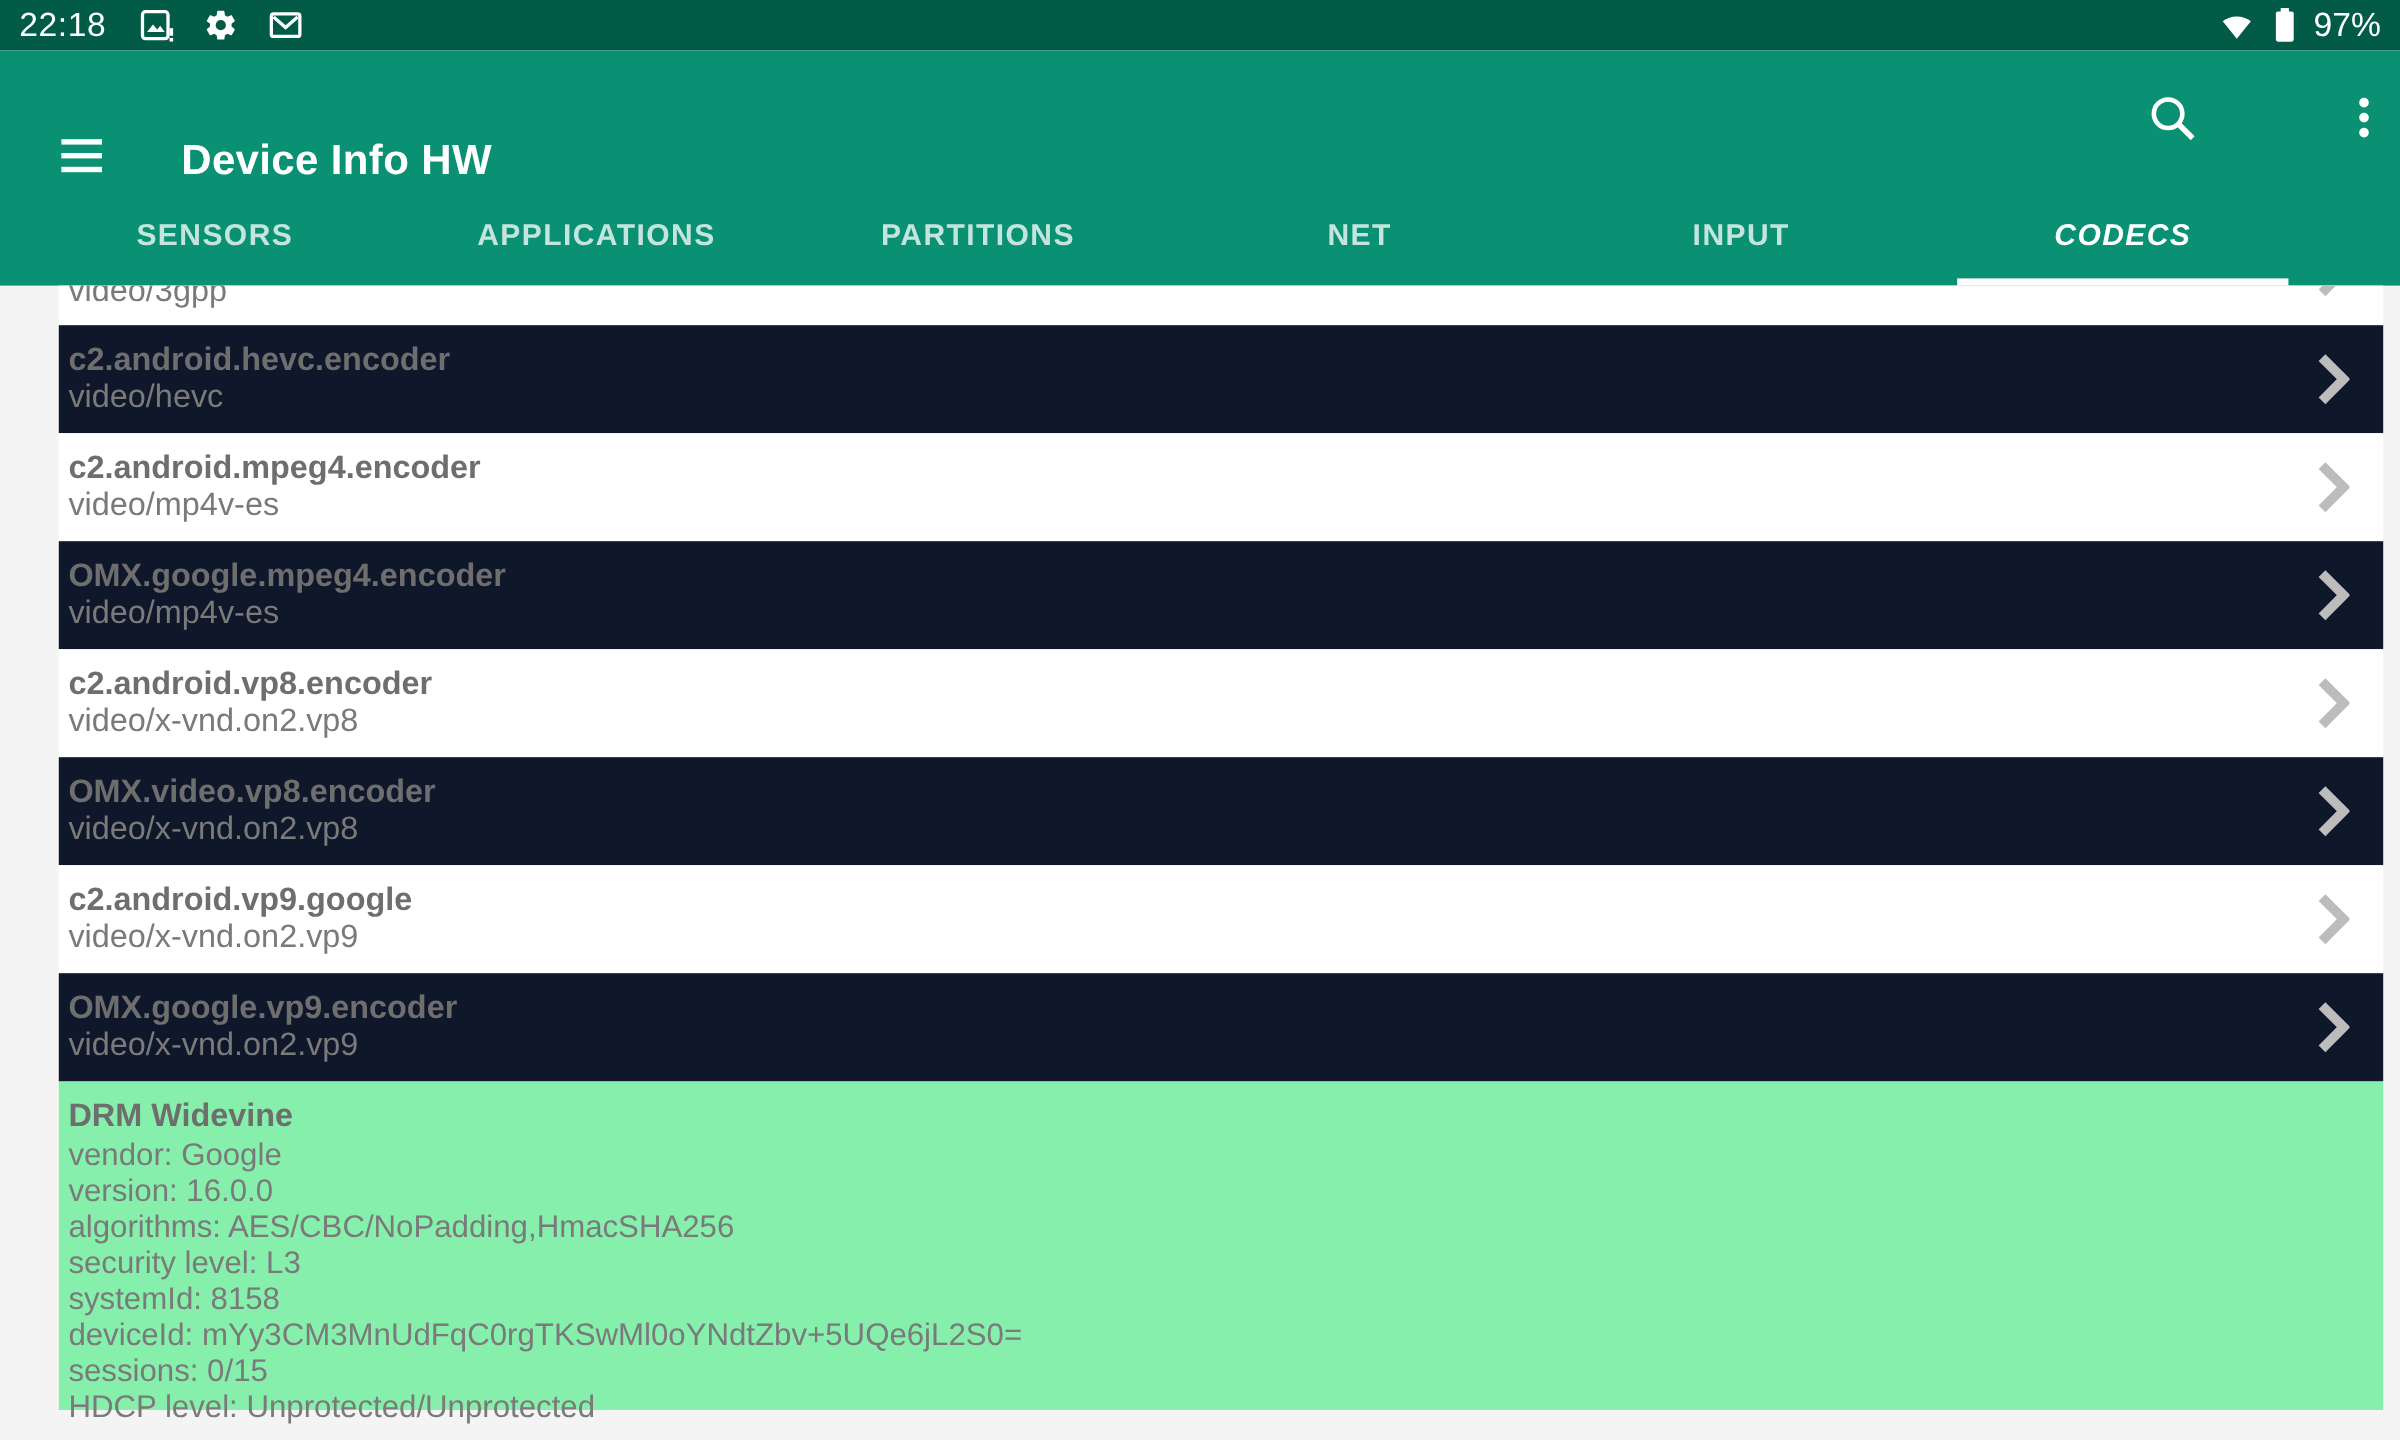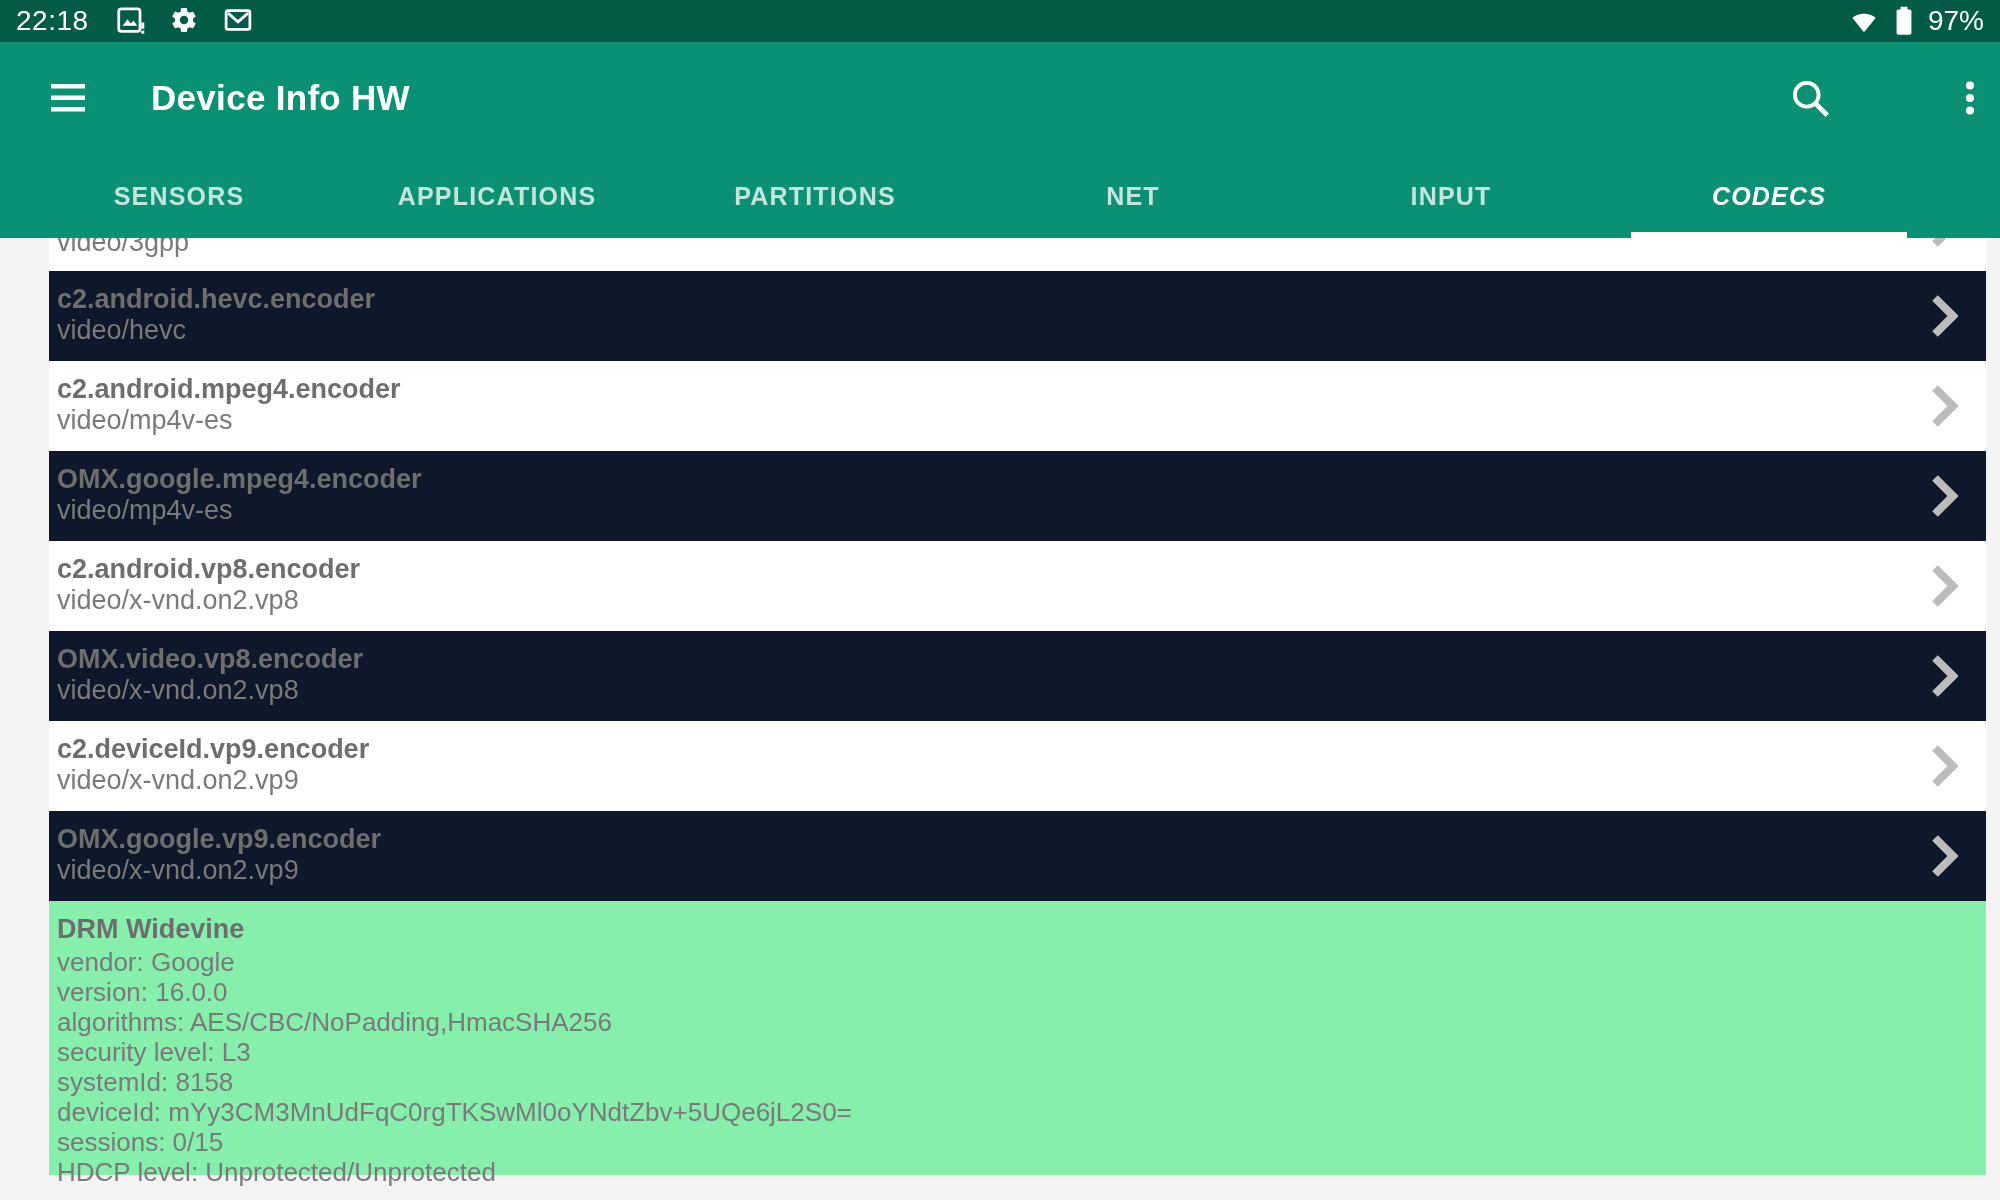--- a/index.html
+++ b/index.html
@@ -8,28 +8,28 @@
     background:#f4f4f4;
     font-family:"Liberation Sans","DejaVu Sans",sans-serif;
     -webkit-font-smoothing:antialiased;
   }
   
   .status-bar{
     height:42px;background:#015b47;color:#fff;
     display:flex;align-items:center;justify-content:space-between;
     padding:0 16px;box-sizing:border-box;
   }
-  .sb-left,.sb-right{display:flex;}
+  .sb-left,.sb-right{display:flex;align-items:center;}
   .sb-time{font-size:28px;letter-spacing:.5px;margin-right:26px;}
   .sb-ico{margin-right:24px;display:block;}
   .sb-right .sb-ico{margin-right:10px;}
   .sb-batt-pct{font-size:28px;}
   
   .app-bar{height:196px;background:#0a9173;position:relative;}
-  .toolbar{position:relative;height:112px;display:flex;align-items:center;padding-left:45px;}
+  .toolbar{position:relative;height:112px;display:flex;align-items:flex-end;padding-left:45px;}
   .app-title{margin:0 0 0 58px;font-size:35px;font-weight:600;color:#fff;letter-spacing:.3px;}
   .icon-btn{background:none;border:none;padding:0;cursor:pointer;display:flex;align-items:center;justify-content:center;width:48px;height:48px;}
   .icon-btn.search{position:absolute;right:166px;top:32px;}
   .icon-btn.overflow{position:absolute;right:6px;top:32px;}
   
   .tabs{display:flex;height:84px;padding-left:39px;gap:38px;}
   .tab{
     width:280px;flex:0 0 280px;display:flex;align-items:center;justify-content:center;
     color:rgba(255,255,255,.76);font-size:25px;font-weight:600;letter-spacing:1.2px;
     position:relative;cursor:pointer;text-transform:uppercase;
@@ -182,21 +182,21 @@
 
     <div class="row gray">
       <div class="row-title">OMX.video.vp8.encoder</div>
       <div class="row-subtitle">video/x-vnd.on2.vp8</div>
       <svg class="chevron" width="30" height="46" viewBox="0 0 30 46">
         <polyline points="7,5 25,23 7,41" fill="none" stroke="#bcbcbc" stroke-width="8" stroke-linecap="butt" stroke-linejoin="miter"></polyline>
       </svg>
     </div>
 
     <div class="row white">
-      <div class="row-title">c2.deviceId.vp9.encoder</div>
+      <div class="row-title">c2.android.vp9.google</div>
       <div class="row-subtitle">video/x-vnd.on2.vp9</div>
       <svg class="chevron" width="30" height="46" viewBox="0 0 30 46">
         <polyline points="7,5 25,23 7,41" fill="none" stroke="#bcbcbc" stroke-width="8" stroke-linecap="butt" stroke-linejoin="miter"></polyline>
       </svg>
     </div>
 
     <div class="row gray">
       <div class="row-title">OMX.google.vp9.encoder</div>
       <div class="row-subtitle">video/x-vnd.on2.vp9</div>
       <svg class="chevron" width="30" height="46" viewBox="0 0 30 46">

